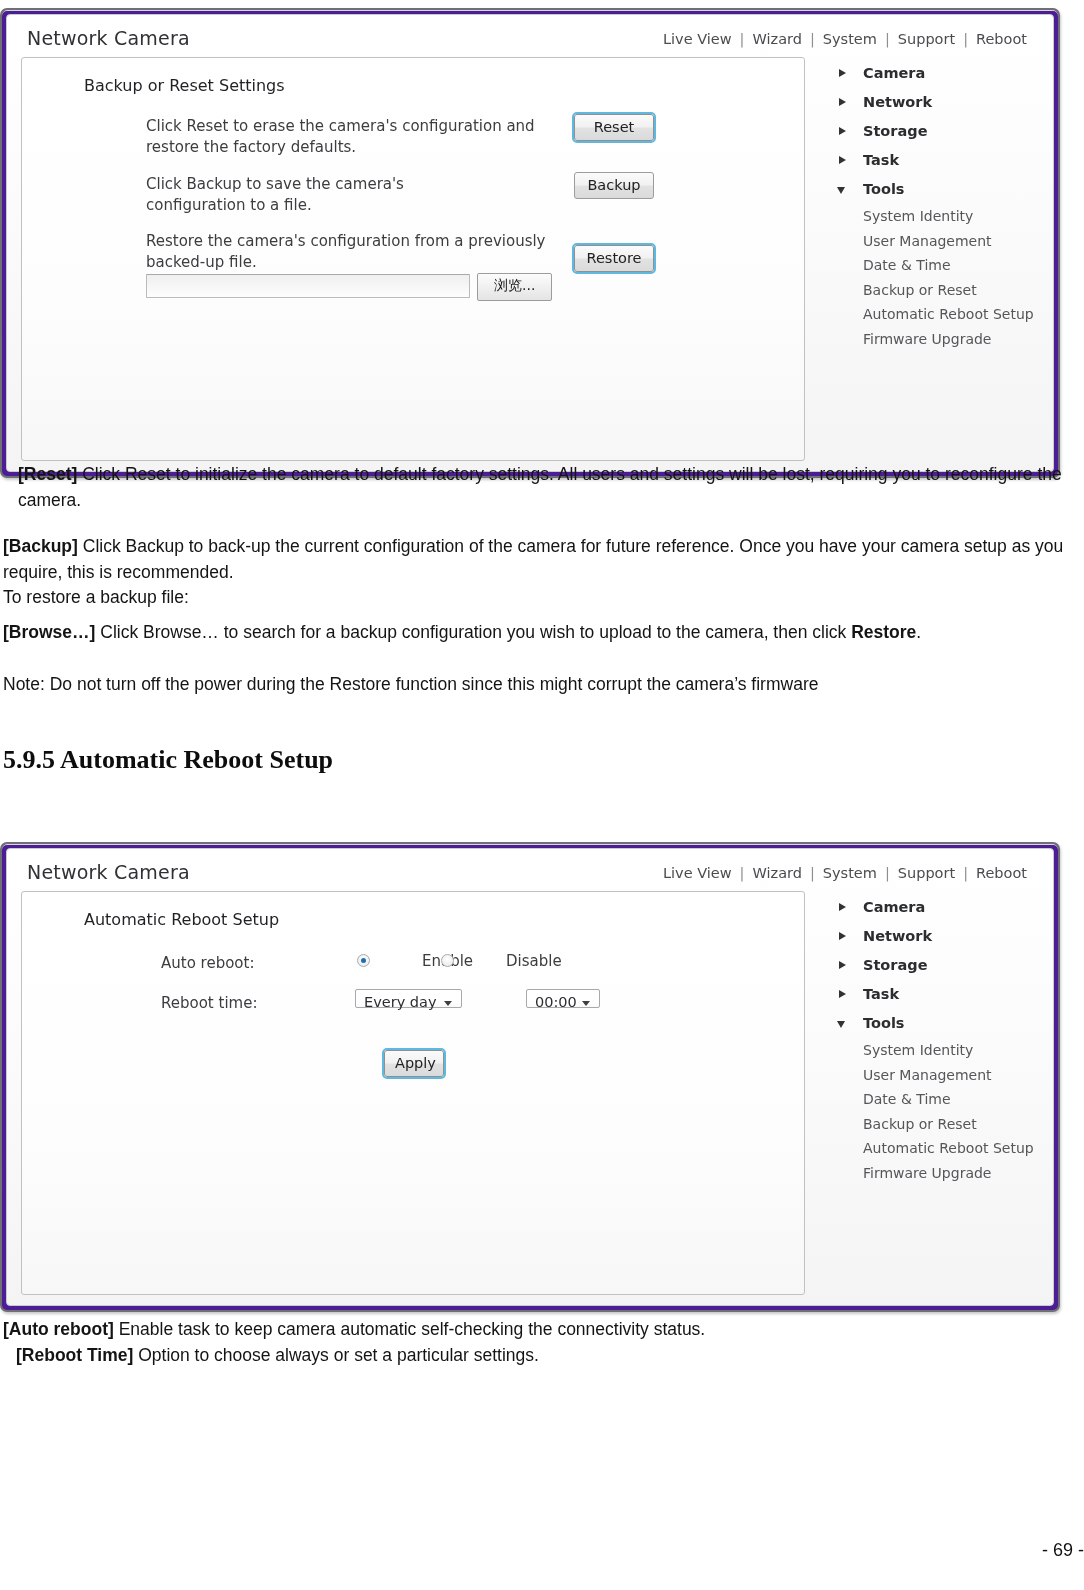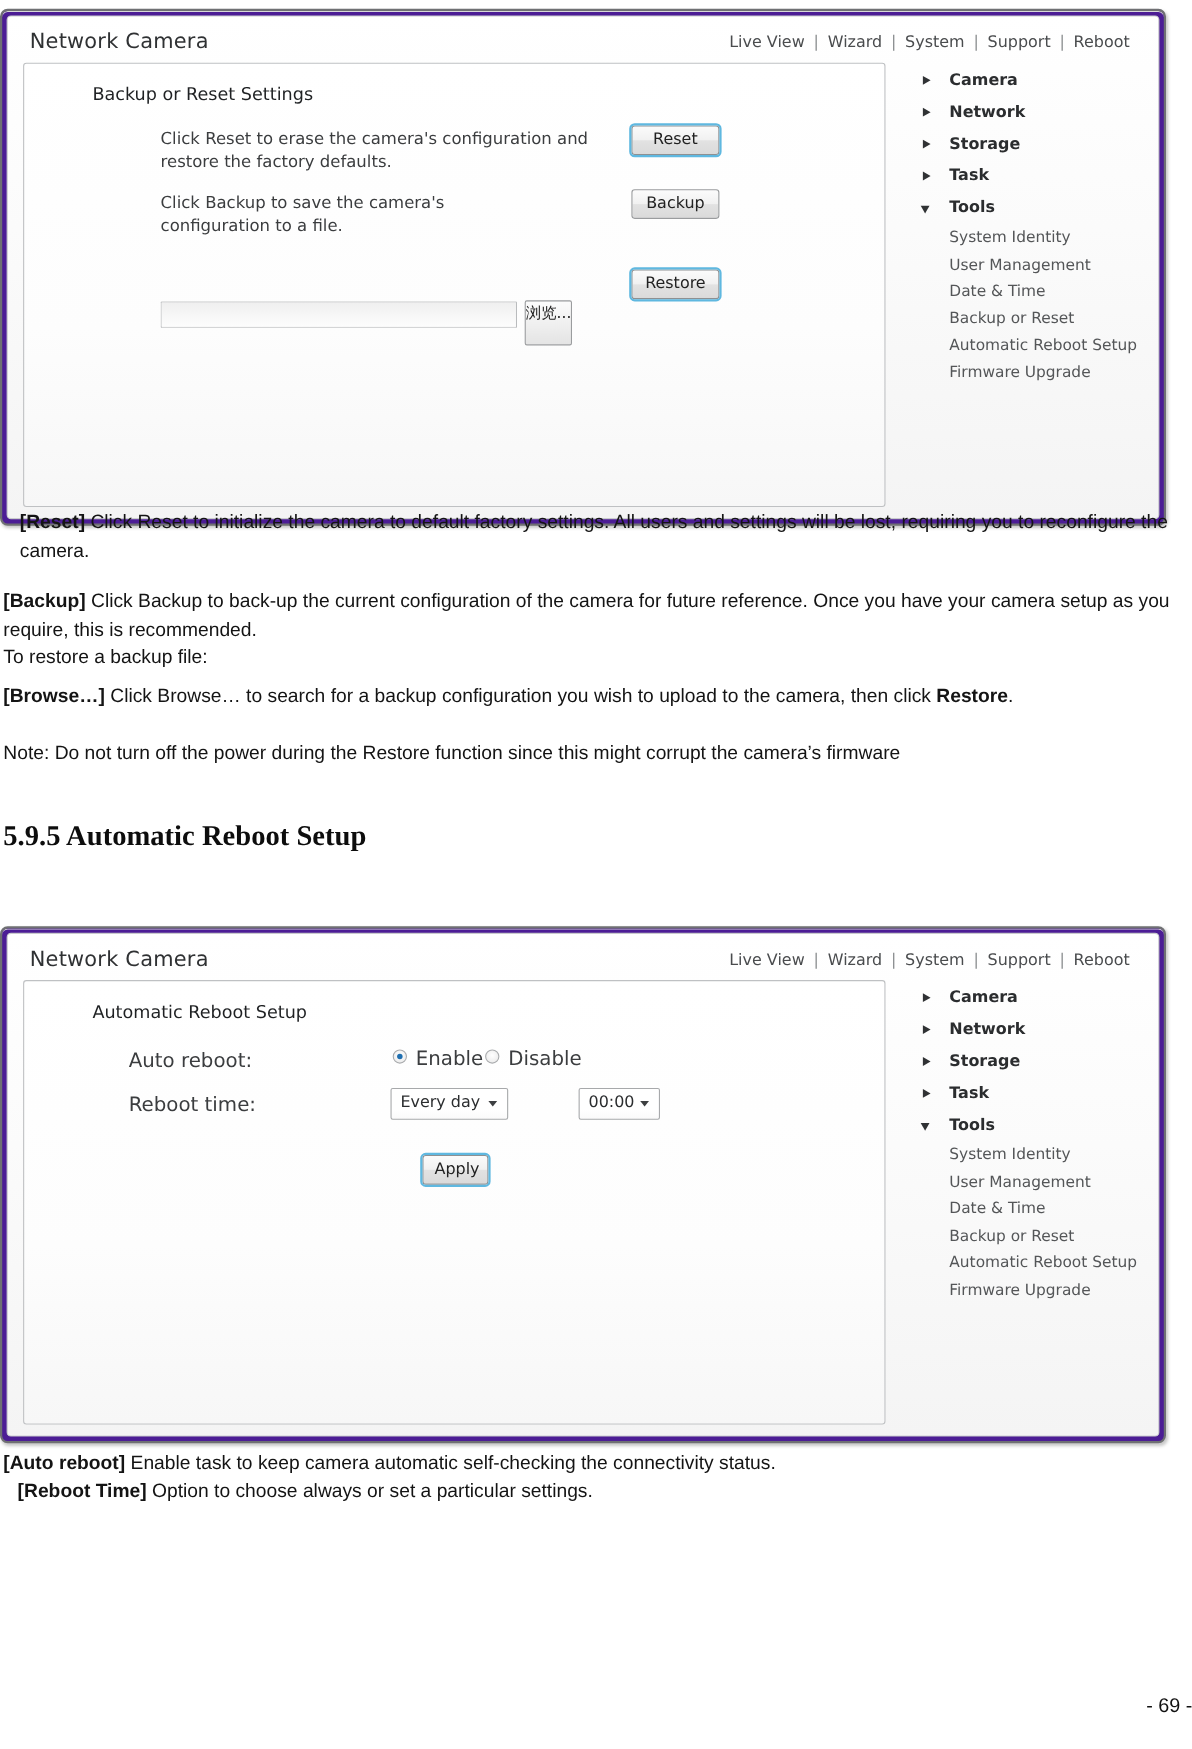--- a/index.html
+++ b/index.html
@@ -143,24 +143,25 @@
   }
   .desc {
     position: absolute;
     font-size: 15px;
     line-height: 21px;
     color: #3b3d3f;
     font-family: "DejaVu Sans", sans-serif;
   }
   .lbl {
     position: absolute;
-    font-size: 18px;
+    font-size: 15px;
     color: #3b3d3f;
     font-family: "DejaVu Sans", sans-serif;
     white-space: nowrap;
+    margin-left: 44px;
   }
 
   
   .btn {
     position: absolute;
     box-sizing: border-box;
     height: 27px;
     min-width: 78px;
     padding: 0 10px;
     font-size: 14.5px;
@@ -174,22 +175,22 @@
     cursor: pointer;
   }
   .btn.focus {
     outline: 2px solid #5fb8e0;
     outline-offset: 0px;
     border-color: #8e9092;
   }
   .btn-browse {
     position: absolute;
     box-sizing: border-box;
-    height: 41px;
-    padding: 0 0;
+    height: 28px;
+    padding: 0 16px;
     font-size: 14px;
     line-height: 23px;
     text-align: center;
     color: #1a1a1a;
     border: 1px solid #9a9c9e;
     border-radius: 2px;
     background-image: linear-gradient(to bottom, #fcfcfc 0%, #f0f0f0 50%, #e4e4e4 100%);
     font-family: "DejaVu Sans", sans-serif;
     cursor: pointer;
   }
@@ -221,21 +222,21 @@
     width: 5px;
     height: 5px;
     border-radius: 50%;
     background: #1f6fb0;
   }
 
   
   .sel {
     position: absolute;
     box-sizing: border-box;
-    height: 29px;
+    height: 19px;
     border: 1px solid #a7a9ab;
     border-radius: 2px;
     background: #ffffff;
     background-image: linear-gradient(to bottom, #ffffff 0%, #ffffff 70%, #fafafa 100%);
     font-size: 14.5px;
     color: #2b2d2f;
     font-family: "DejaVu Sans", sans-serif;
     line-height: 25px;
     padding-left: 8px;
   }
@@ -297,20 +298,21 @@
 
       <div class="content-box" style="height:404px;">
         <div class="sect-title" style="left:62px; top:18px;">Backup or Reset Settings</div>
 
         <div class="desc" style="left:124px; top:58px; width:400px;">Click Reset to erase the camera's configuration and restore the factory defaults.</div>
         <div class="btn focus" style="left:552px; top:56px; width:80px;">Reset</div>
 
         <div class="desc" style="left:124px; top:116px; width:300px;">Click Backup to save the camera's configuration to a file.</div>
         <div class="btn" style="left:552px; top:114px; width:80px;">Backup</div>
 
+        <div class="desc" style="left:124px; top:173px; width:415px;">Restore the camera's configuration from a previously backed-up file.</div>
         <div class="btn focus" style="left:552px; top:187px; width:80px;">Restore</div>
 
         <div class="file-field" style="left:124px; top:216px; width:324px;"></div>
         <div class="btn-browse" style="left:455px; top:215px;">浏览...</div>
       </div>
 
       <div class="sidebar">
         <div class="side-group">
           <span class="tri right"></span>
           <span>Camera</span>

